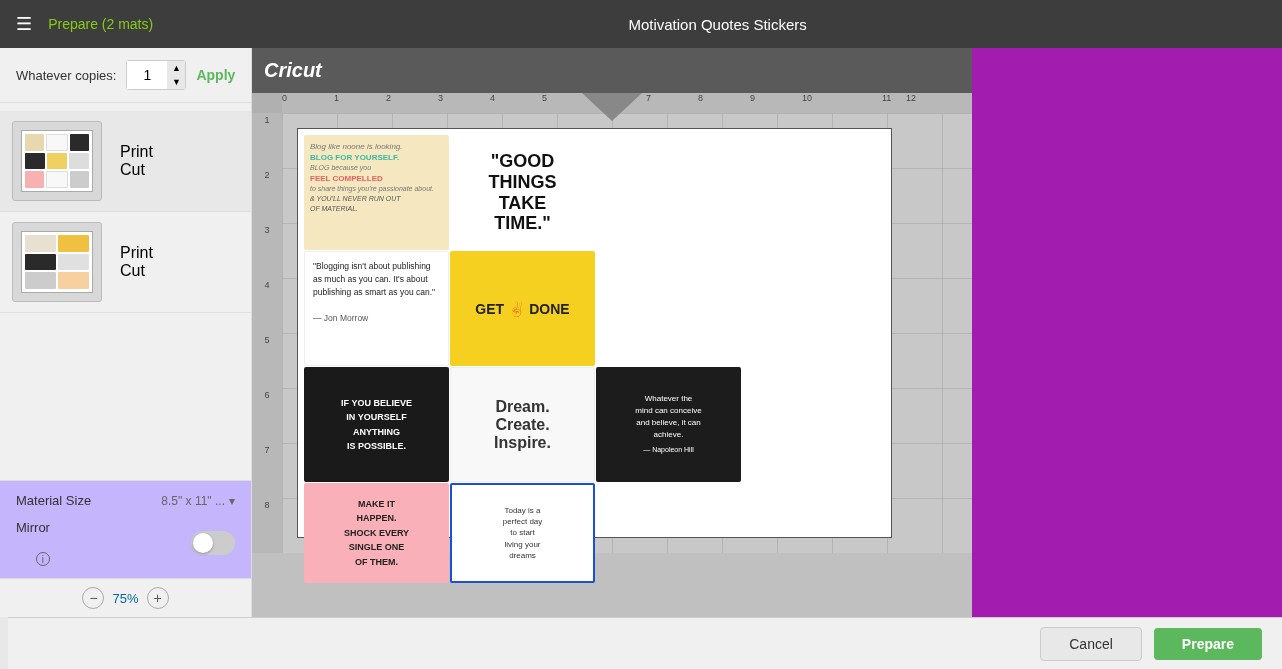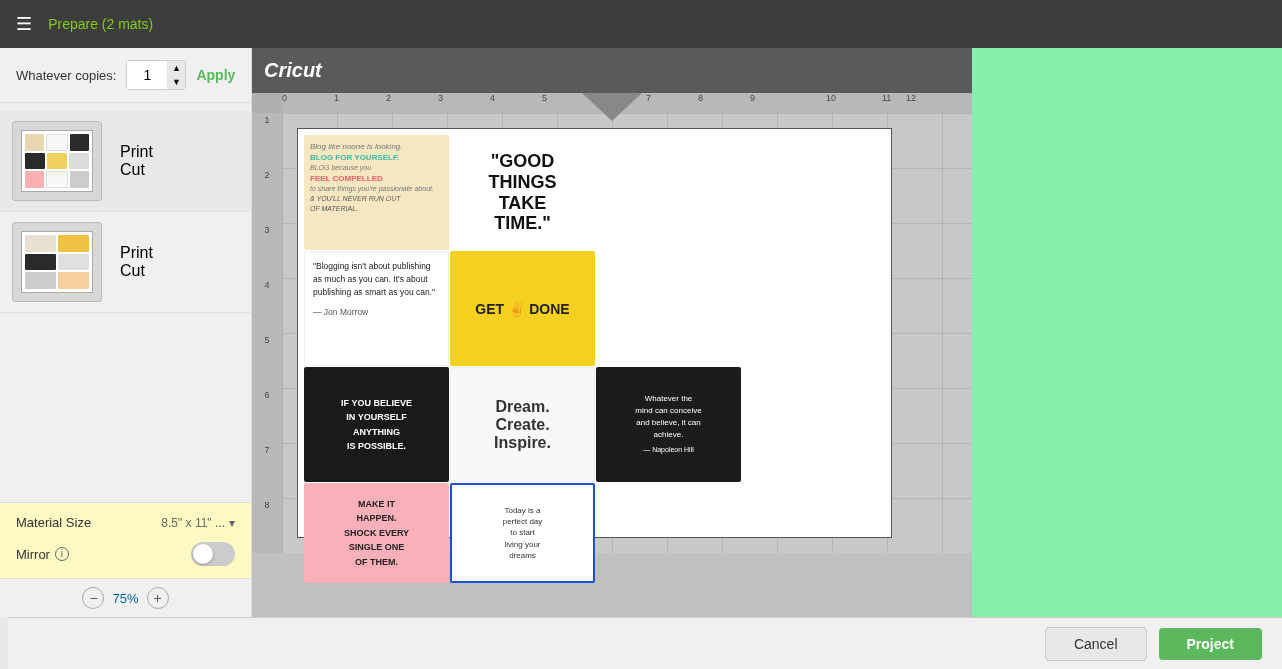--- a/index.html
+++ b/index.html
@@ -85,35 +85,35 @@
     .thumb-row { display: flex; gap: 2px; flex: 1; }
     .thumb-cell { flex: 1; background: #eee; border-radius: 1px; }
     .thumb-cell.dark { background: #2a2a2a; }
     .thumb-cell.yellow { background: #f0d060; }
     .thumb-cell.beige { background: #e8d8b0; }
 
     
     .sidebar-bottom {
       border-top: 1px solid #ddd;
       padding: 12px 16px;
-      background: #fef9c3;
+      background: #c4b5fd;
     }
     .material-size-row {
       display: flex; align-items: center; justify-content: space-between;
       margin-bottom: 12px;
     }
     .material-size-label { font-size: 13px; color: #333; }
     .material-size-select {
       font-size: 12px; color: #666; background: none; border: none;
       display: flex; align-items: center; gap: 4px; cursor: pointer;
     }
     .mirror-row {
       display: flex; align-items: center; justify-content: space-between;
     }
-    .mirror-label { font-size: 13px; color: #333; display: flex; align-items: flex-start; gap: 5px; }
+    .mirror-label { font-size: 13px; color: #333; display: flex; align-items: flex-end; gap: 17px; flex-direction: column; }
     .mirror-info { width: 14px; height: 14px; border-radius: 50%; border: 1px solid #666; display: flex; align-items: center; justify-content: center; font-size: 10px; color: #666; cursor: pointer; }
     
     .toggle {
       width: 44px; height: 24px; background: #ccc; border-radius: 12px;
       position: relative; cursor: pointer; transition: background 0.2s;
     }
     .toggle.off .toggle-knob {
       left: 2px;
     }
     .toggle-knob {
@@ -130,21 +130,21 @@
     }
     .zoom-btn {
       width: 22px; height: 22px; border-radius: 50%; border: 1px solid #aaa;
       background: #f0f0f0; cursor: pointer; display: flex; align-items: center; justify-content: center;
       font-size: 14px; color: #555;
     }
     .zoom-level { font-size: 13px; color: #0369a1; }
 
     
     .canvas-area {
-      flex: 1; background: #86efac; overflow: auto; position: relative;
+      flex: 1; background: #a21caf; overflow: auto; position: relative;
     }
 
     
     .mat-header-bar {
       background: #5a5a5a; height: 45px;
       display: flex; align-items: center; justify-content: space-between;
       padding: 0 12px;
       position: relative;
     }
     .cricut-logo { color: white; font-size: 20px; font-weight: bold; font-style: italic; }
@@ -256,20 +256,21 @@
       height: 100%;
       min-height: 560px;
     }
   </style>
 </head>
 <body>
 
 <div class="header">
   <span class="header-menu-icon">☰</span>
   <span class="header-title">Prepare (2 mats)</span>
+  <span class="header-center">Motivation Quotes Stickers</span>
 </div>
 
 <div class="main-layout">
 
   <div class="sidebar">
 
     <div class="sidebar-top">
       <span class="project-copies-label">Whatever copies:</span>
       <div class="copies-input-wrap">
         <input class="copies-input" type="text" value="1" style="">
@@ -399,21 +400,21 @@
             </div>
           <div class="ruler-mark" style="left:364px">
               <span>7</span>
             </div>
           <div class="ruler-mark" style="left:416px">
               <span>8</span>
             </div>
           <div class="ruler-mark" style="left:468px">
               <span>9</span>
             </div>
-          <div class="ruler-mark" style="left:544px">
+          <div class="ruler-mark" style="left:520px">
               <span>10</span>
             </div>
           <div class="ruler-mark" style="left:600px">
               <span>11</span>
             </div>
           <div class="ruler-mark" style="left:624px">
               <span>12</span>
             </div>
         </div>
       </div>
@@ -448,21 +449,21 @@
               </div>
 
               <div class="sticker sticker-good-things" style="background:white; font-size:18px; font-weight:bold; text-align:center; line-height:1.15; color:#111; padding:10px;">
                 "GOOD<br>THINGS<br>TAKE<br>TIME."
               </div>
 
               <div style="background:transparent;"></div>
 
               <div class="sticker sticker-blogging" style="background:white; font-size:8.5px; color:#222; padding:8px; text-align:left; border:1px solid #eee; line-height:1.5; align-items:flex-start; justify-content:flex-start; flex-direction:column;">
                 <span>"Blogging isn't about publishing as much as you can. It's about publishing as smart as you can."</span>
-                <span style="margin-top:8px; color:#555;text-align:right;">— Jon Morrow</span>
+                <span style="margin-top:14px; color:#555;text-align:right;">— Jon Morrow</span>
               </div>
 
               <div class="sticker sticker-yellow" style="background:#f5d020; color:#222; font-weight:bold; font-size:14px; text-align:center; display:flex; align-items:center; justify-content:center;">
                 <span>GET ✌ DONE</span>
               </div>
 
               <div style="background:transparent;"></div>
 
               <div class="sticker sticker-black-believe" style="background:#1a1a1a; color:white; font-size:9px; font-weight:bold; text-align:center; padding:8px; text-transform:uppercase; line-height:1.6; display:flex; align-items:center; justify-content:center;">
                 IF YOU BELIEVE<br>IN YOURSELF<br>ANYTHING<br>IS POSSIBLE.
@@ -495,14 +496,14 @@
         </div>
       </div>
 
     </div>
   </div>
 
 </div>
 
 <div class="footer">
   <button class="cancel-btn">Cancel</button>
-  <button class="continue-btn">Project</button>
+  <button class="continue-btn">Prepare</button>
 </div>
 
 </body></html>

